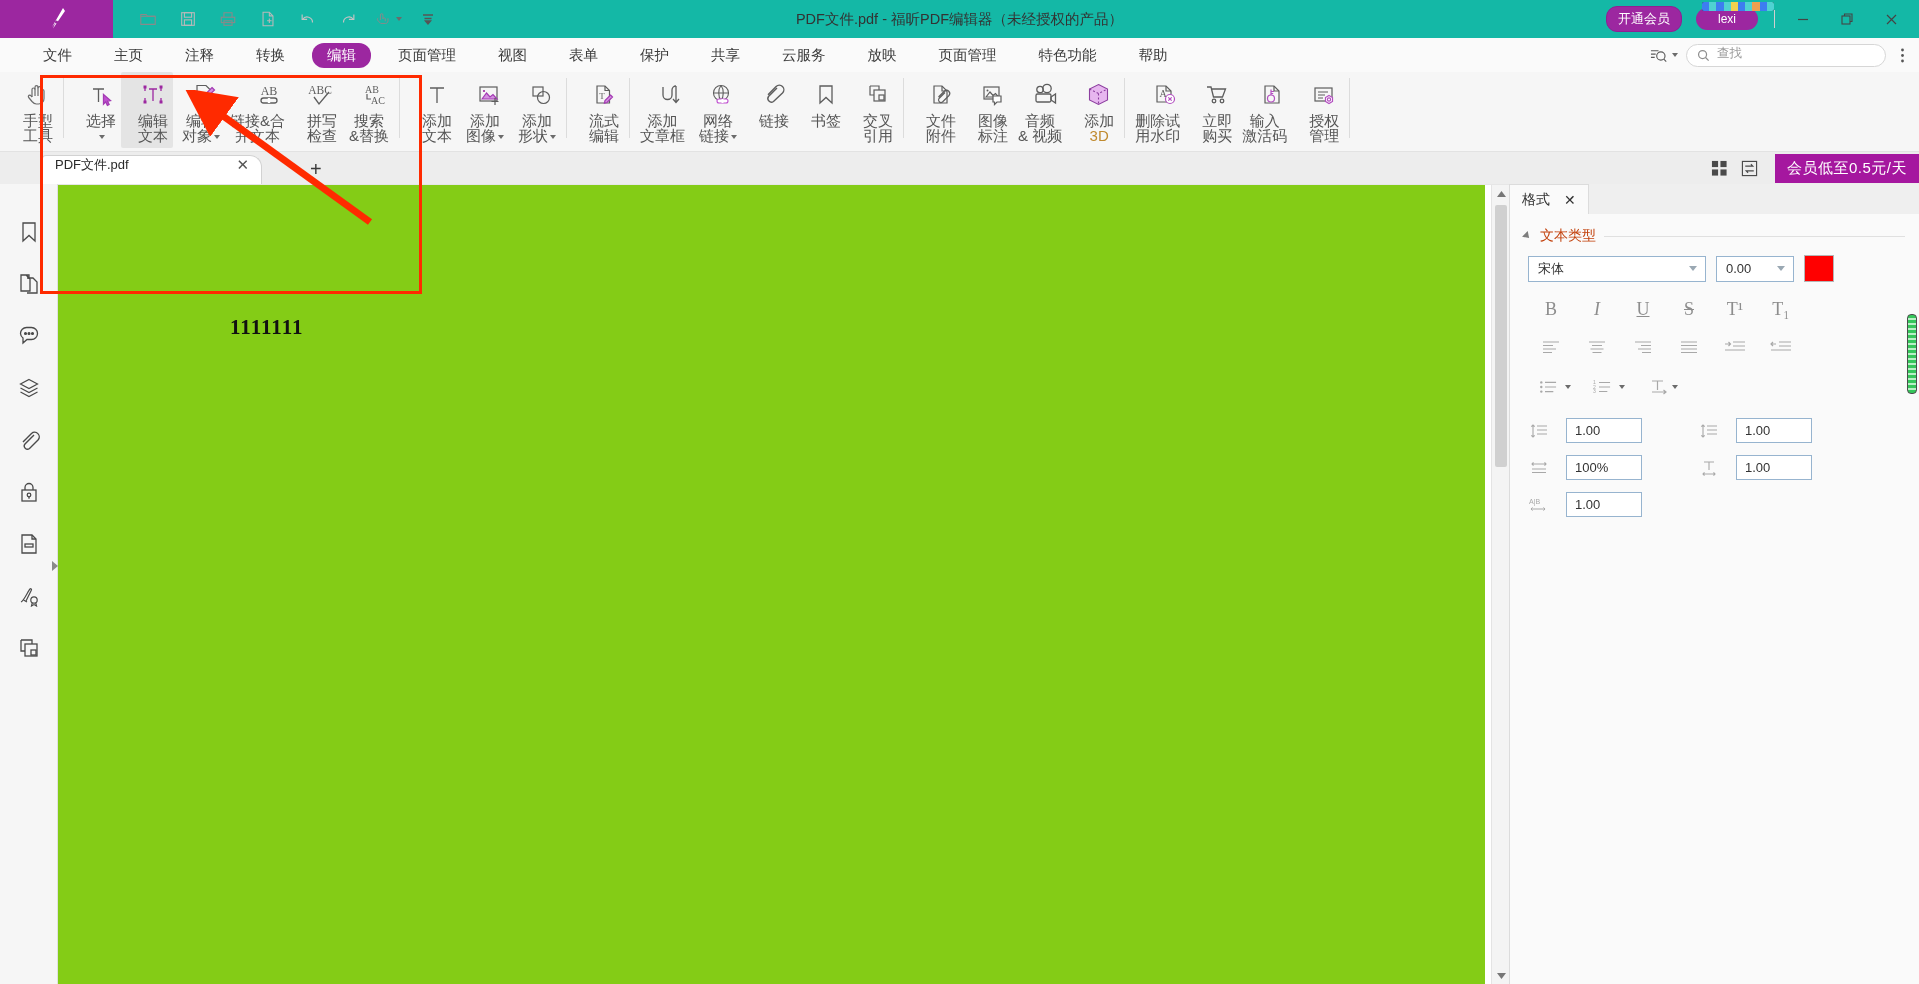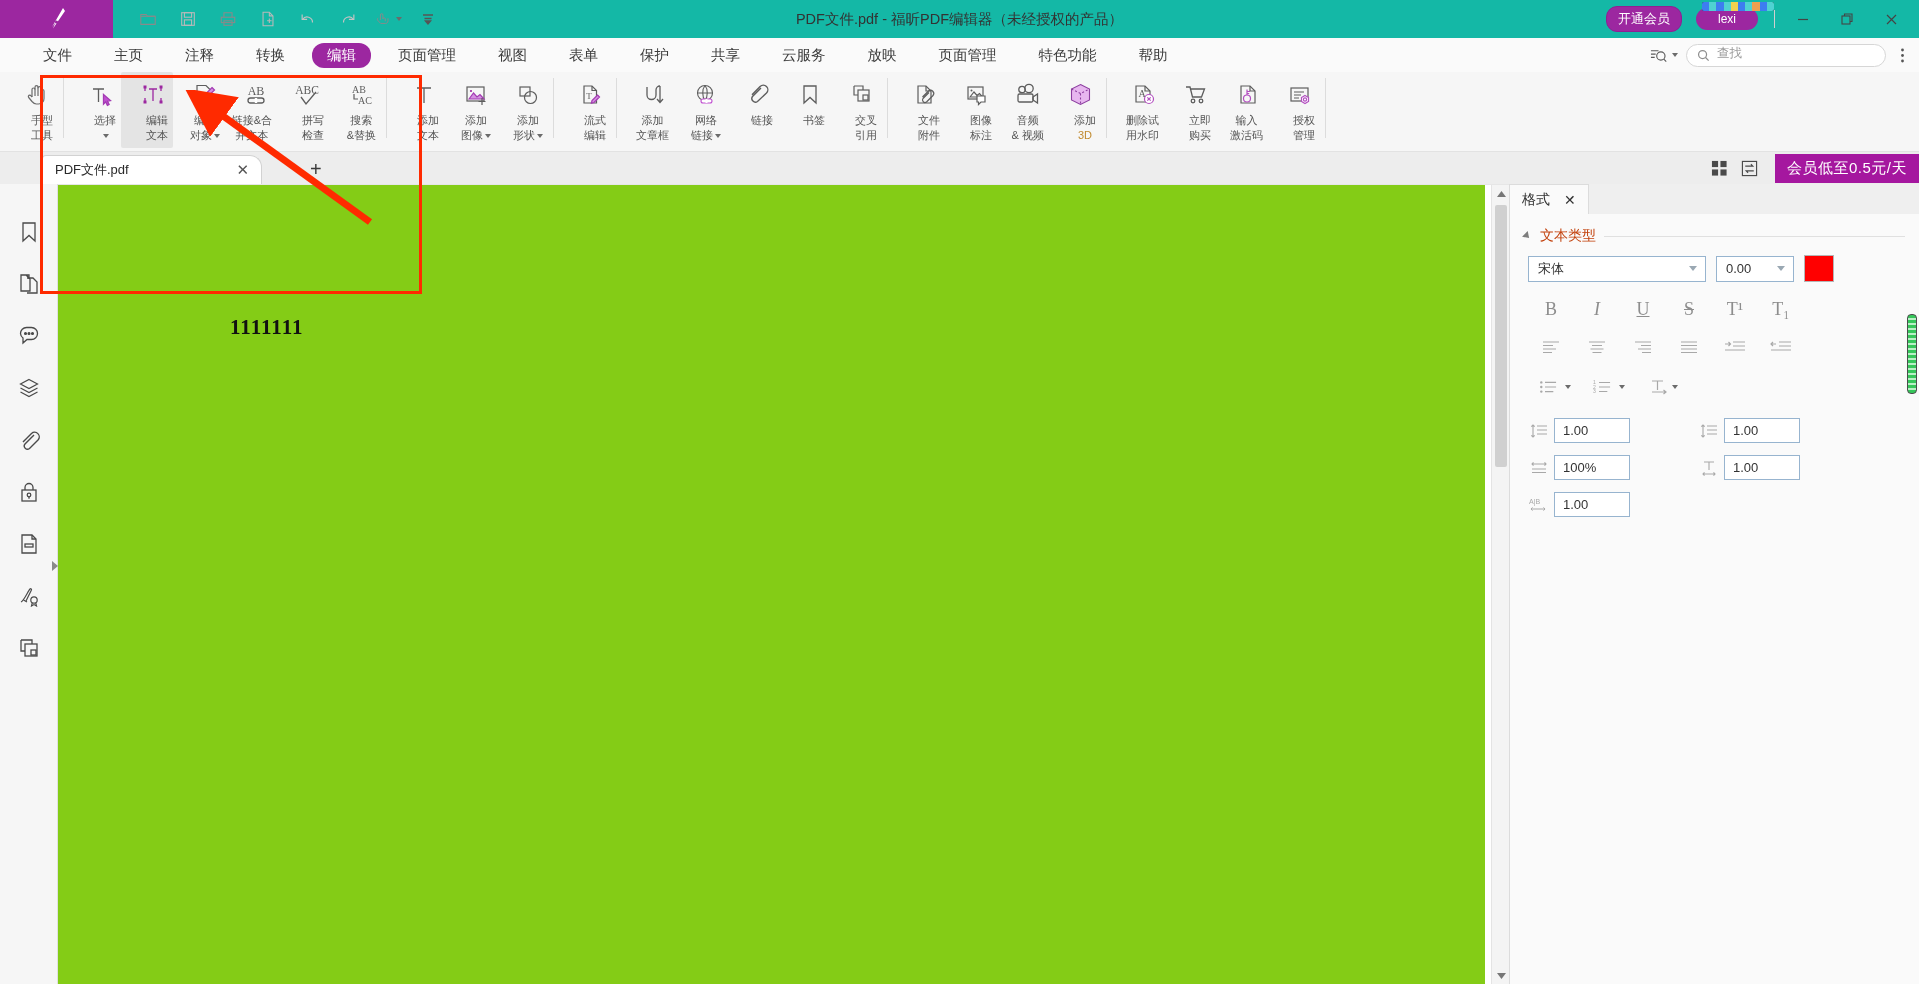--- a/index.html
+++ b/index.html
@@ -85,39 +85,39 @@
     padding-left: 6px; border-bottom: 1px solid #e2e2e2;
   }
   .rb {
     min-width: 52px; height: 76px; padding: 4px 5px 0 5px;
     display: flex; flex-direction: column; align-items: flex-end;
     position: relative;
   }
   .rb.sel { background: #e4e4e4; border-radius: 2px; }
   .rb .ic { height: 34px; display: flex; align-items: flex-end; justify-content: center; }
   .rb .lb {
-    font-size: 11px; color: #555; line-height: 15px; text-align: center;
+    font-size: 15px; color: #555; line-height: 15px; text-align: center;
     white-space: nowrap; margin-top: 3px;
   }
   .rb .lb .num3d { color: #c08a2e; }
   .rb-div { width: 1px; height: 60px; background: #dcdcdc; margin: 6px 5px 0 5px; }
   .caret { display: inline-block; width: 0; height: 0;
     border-left: 3.5px solid transparent; border-right: 3.5px solid transparent;
     border-top: 4px solid #6b6b6b; vertical-align: middle; margin-left: 2px; }
 
   
   .tabstrip {
     position: absolute; top: 152px; left: 0; width: 1919px; height: 32px;
     background: #ededed;
   }
   .doctab {
     position: absolute; left: 42px; top: 3px; width: 220px; height: 29px;
     background: #fff; border: 1px solid #d2d2d2; border-bottom: none;
     border-radius: 4px 12px 0 0;
-    display: flex; align-items: center; padding: 0 8px 0 12px;
+    display: flex; padding: 0 8px 0 12px;
   }
   .doctab .name { font-size: 13px; color: #2a2a2a; flex: 1; }
   .doctab .x { font-size: 15px; color: #555; padding: 0 4px; }
   .tab-plus { position: absolute; left: 310px; top: 6px; font-size: 20px; color: #3a3a3a; }
   .tabstrip-right {
     position: absolute; right: 0px; top: 0; height: 32px;
     display: flex; align-items: center;
   }
   .vip-banner {
     background: #a5179f; color: #fff; font-size: 15px;
@@ -207,21 +207,21 @@
   }
   .fmt-btn {
     width: 46px; height: 30px; display: flex; align-items: center; justify-content: center;
     color: #9a9a9a;
   }
   .fmt-btn.wide { width: 54px; }
   .fmt-btn .gl { font-size: 18px; color: #8d8d8d; font-family: "Liberation Serif", serif; }
 
   .spin-grid { padding: 16px 18px 0 18px; }
   .spin-row { display: flex; align-items: center; gap: 0; margin-bottom: 12px; }
-  .spin-cell { display: flex; align-items: center; gap: 4px; width: 170px; }
+  .spin-cell { display: flex; align-items: center; gap: 16px; width: 170px; }
   .spin-ic { width: 22px; height: 22px; display: flex; align-items: center; justify-content: center; }
   .spin-box {
     width: 76px; height: 25px; border: 1px solid #97b4cf; background: #fff;
     display: flex; align-items: center; padding: 0 5px 0 8px;
     font-size: 13px; color: #333;
   }
   .spin-box .v { flex: 1; }
 
   .green-scroll {
     position: absolute; right: 2px; top: 130px; width: 10px; height: 80px;

